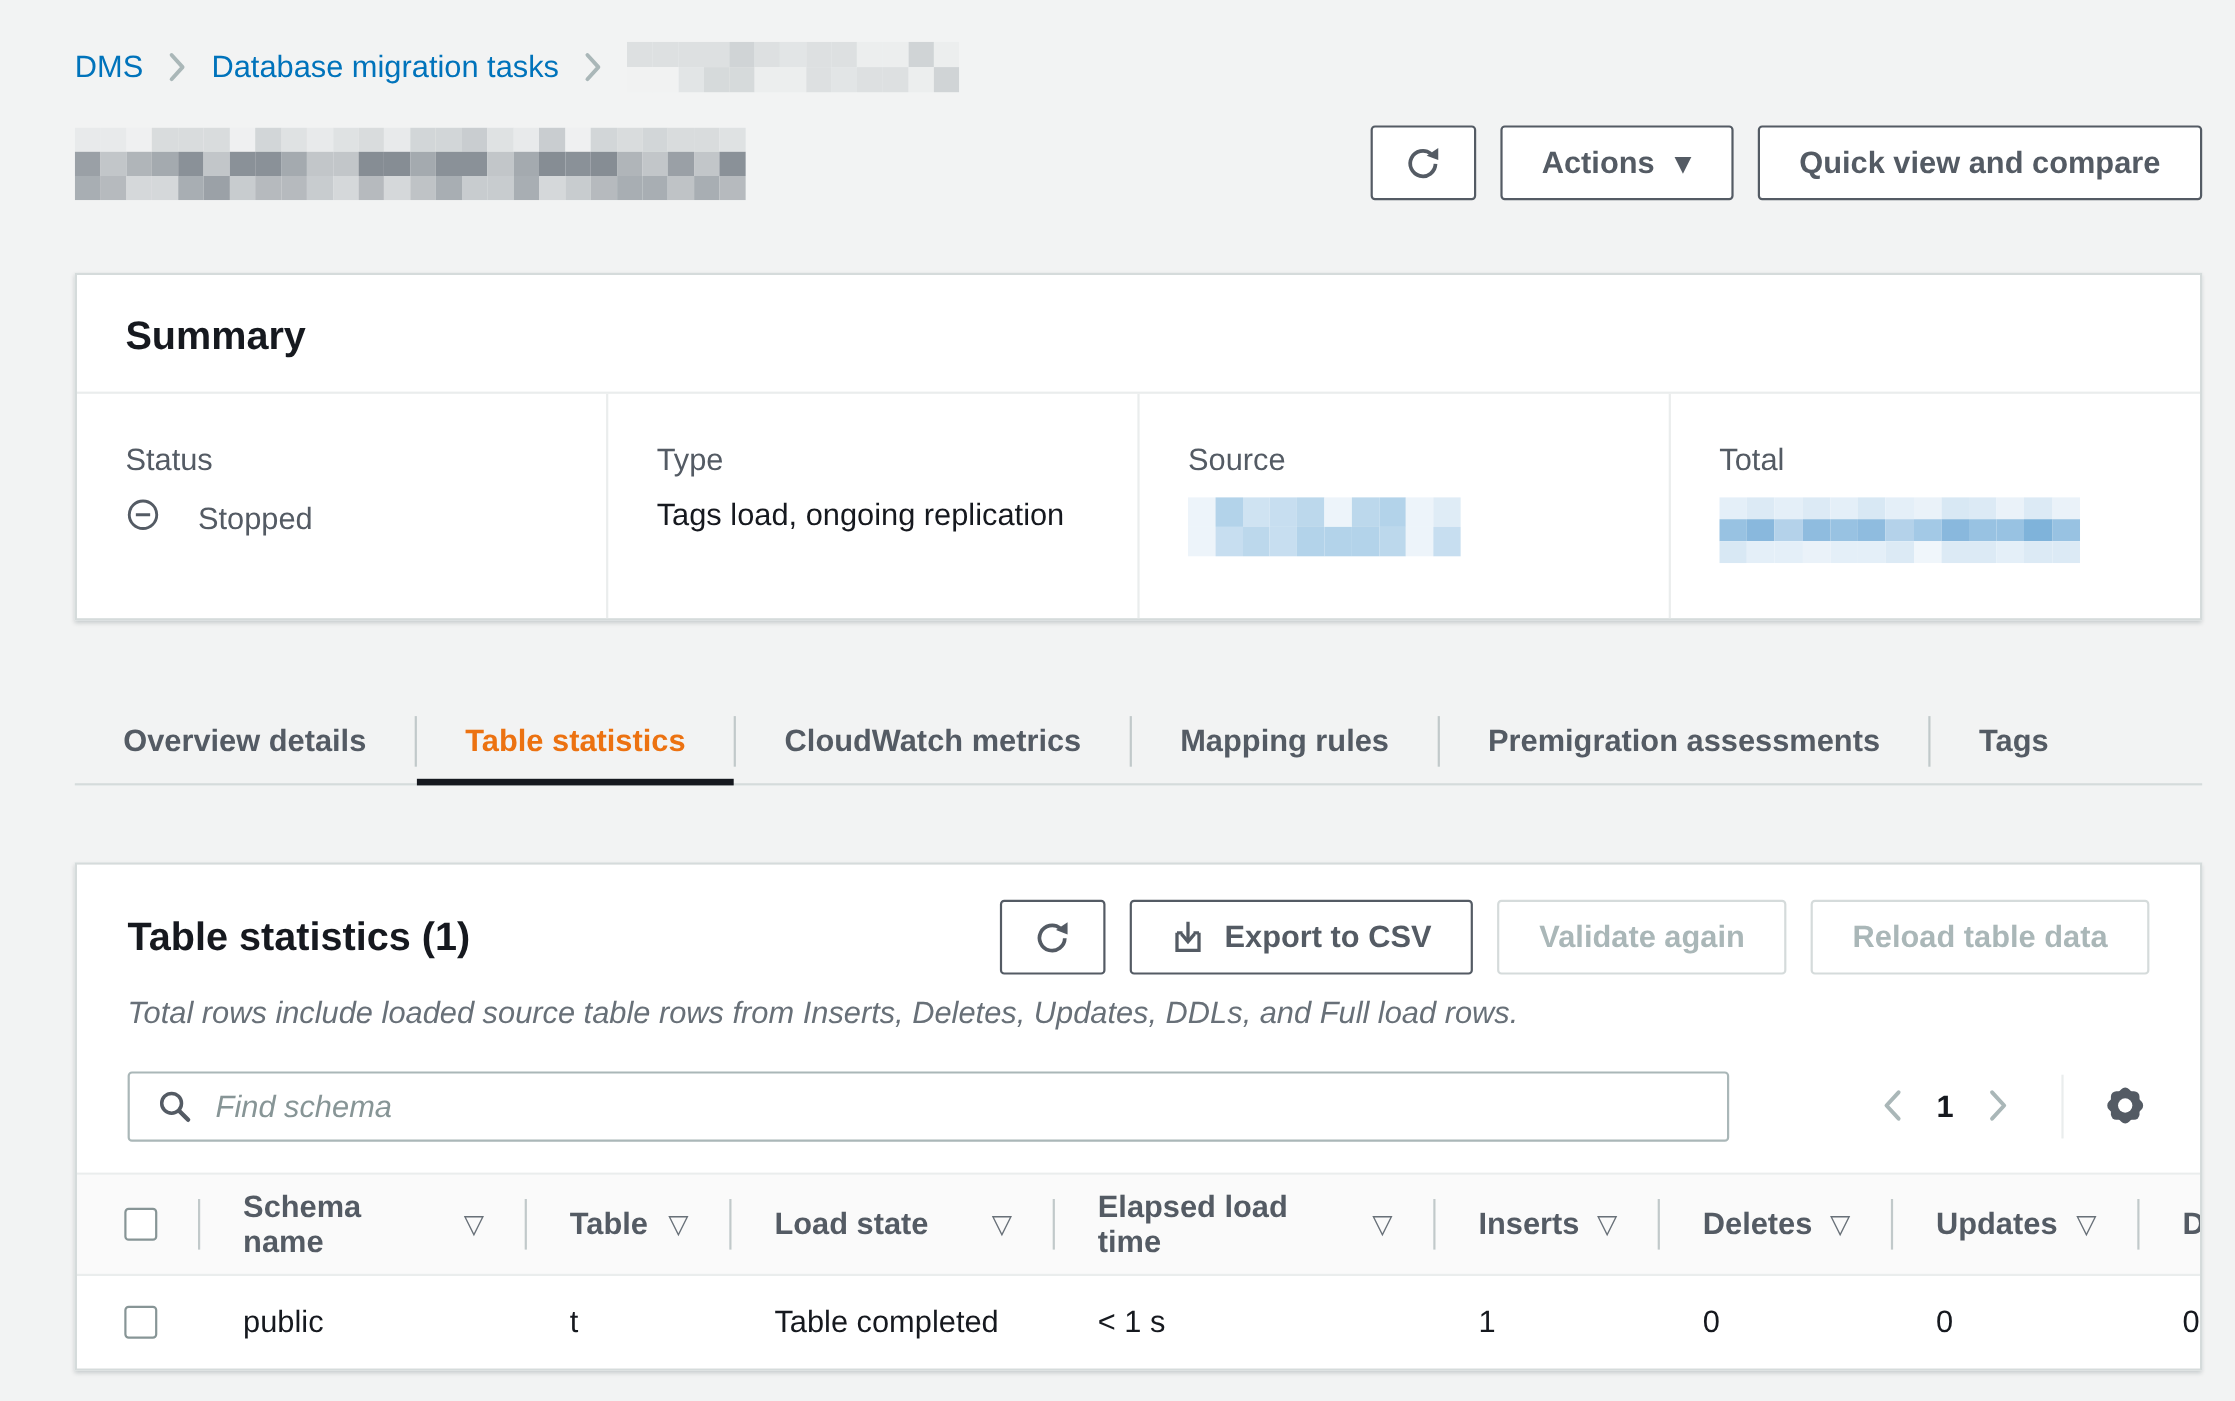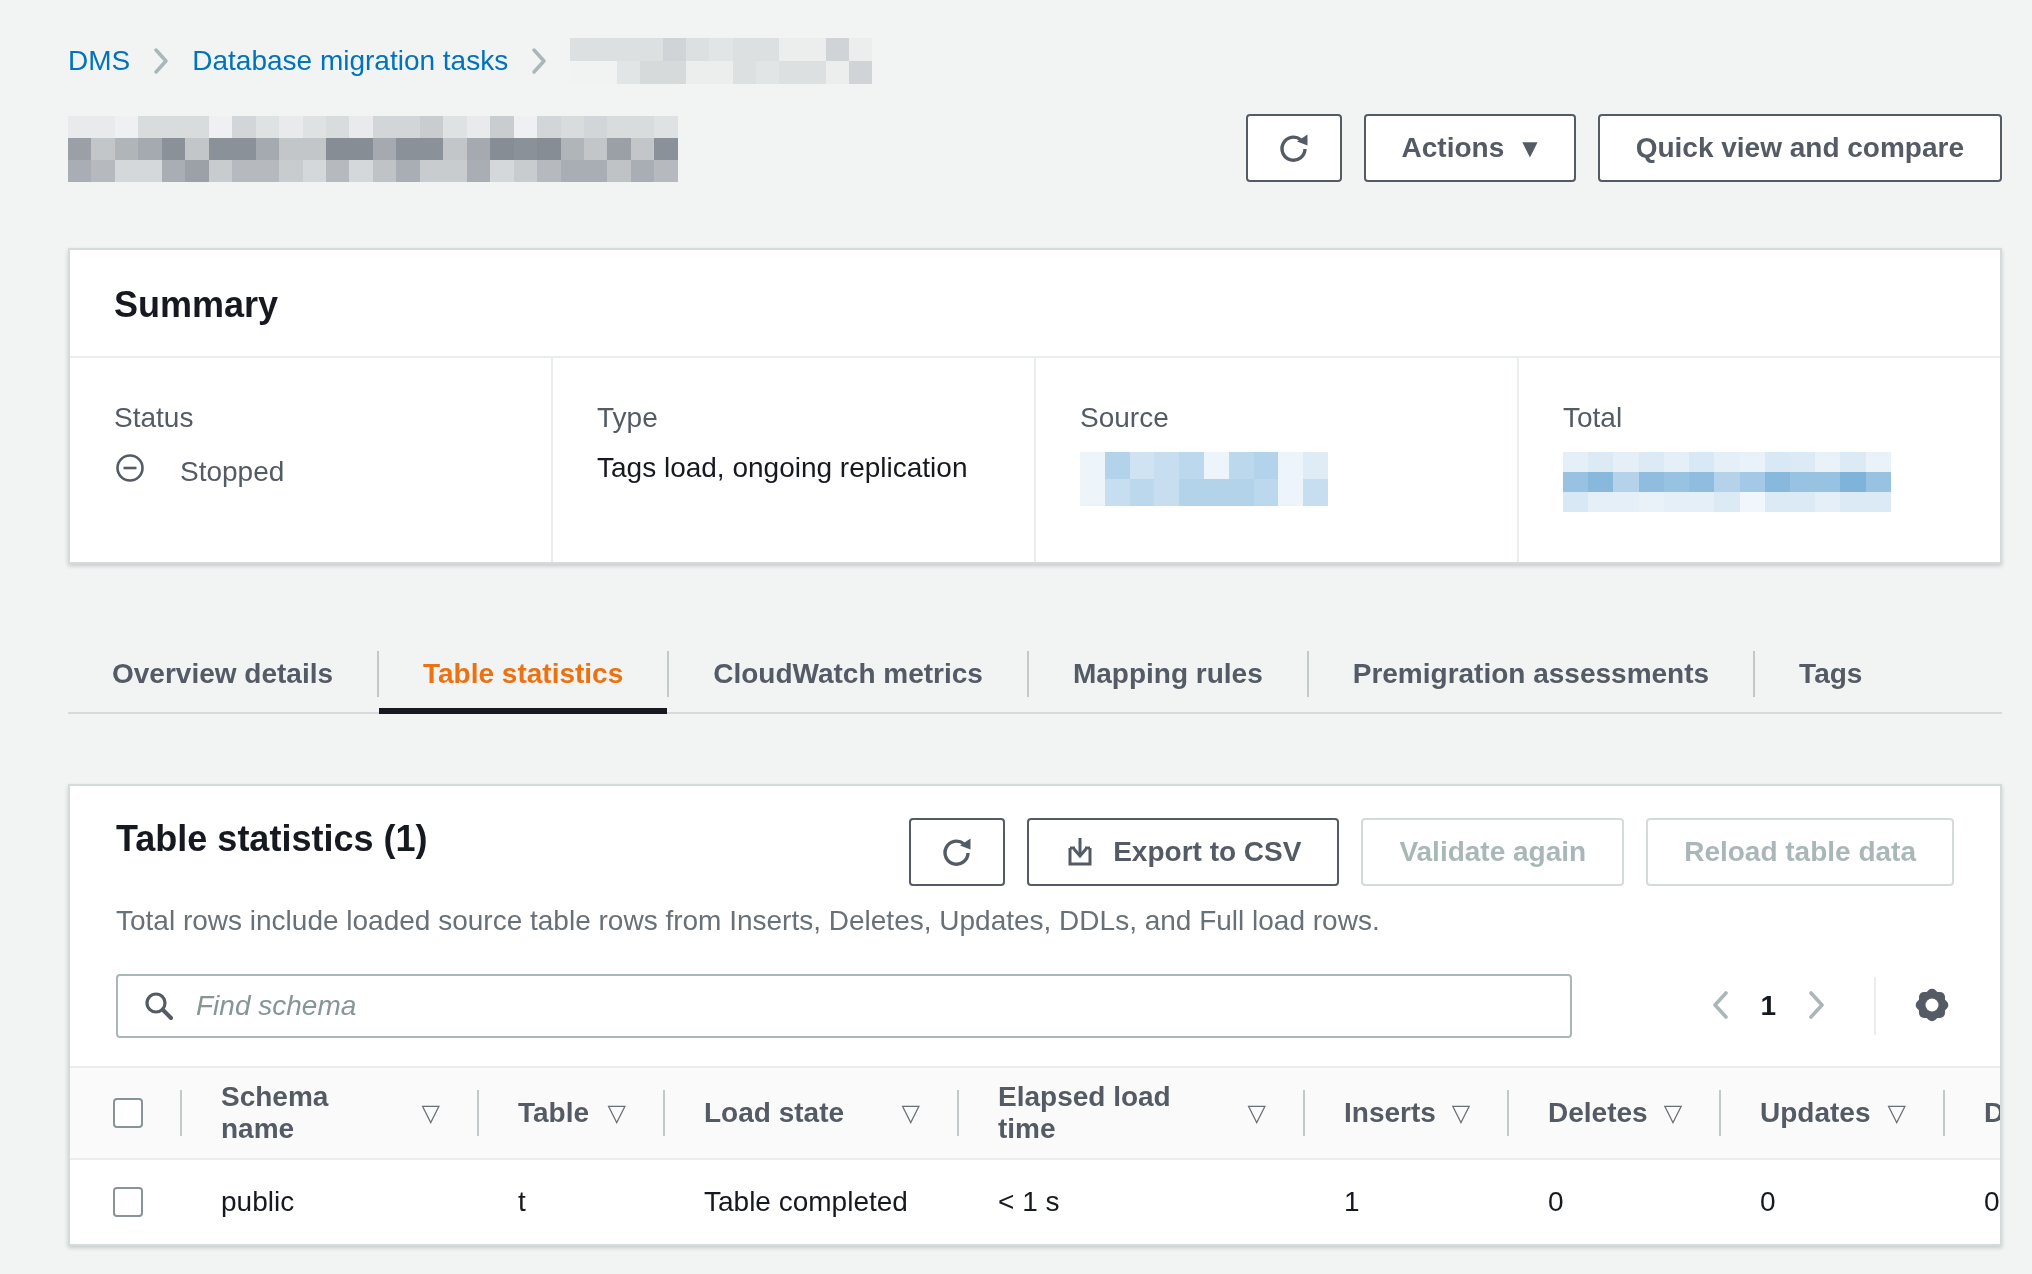--- a/index.html
+++ b/index.html
@@ -56,23 +56,23 @@
   .tabs { margin-top:72px; display:flex; align-items:stretch; height:78px; border-bottom:2px solid #d5dbdb; }
   .tab { position:relative; display:flex; align-items:center; padding:0 44px;
          font-weight:bold; color:#545b64; cursor:pointer; white-space:nowrap; }
   .tab-sep { width:2px; background:#c1c9ca; align-self:center; height:46px; }
   .tab.active { color:#ec7211; }
   .tab.active::after { content:""; position:absolute; left:0; right:0; bottom:-2px; height:6px; background:#16191f; }
 
   
   .stats-panel { margin-top:70px; overflow:hidden; }
   .stats-inner { padding:32px 46px 0; }
-  .stats-head { display:flex; }
+  .stats-head { display:flex; align-items:center; }
   .stats-head .spacer { flex:1; }
-  .stats-desc { margin-top:18px; color:#687078; font-size:28px; line-height:34px; }
+  .stats-desc { margin-top:18px; color:#687078; font-size:28px; line-height:34px;font-style:italic; }
 
   .controls-row { margin-top:36px; display:flex; align-items:center; height:64px; }
   .search-box { position:relative; width:1456px; height:64px; }
   .search-box input {
     width:100%; height:100%; border:2px solid #aab7b8; border-radius:4px;
     padding:0 24px 0 78px; font-size:28px; font-family:inherit; color:#16191f; background:#fff; outline:none;
   }
   .search-box input::placeholder { color:#879596; font-style:italic; }
   .search-ic { position:absolute; left:26px; top:15px; }
   .right-controls { margin-left:auto; display:flex; align-items:center; }

